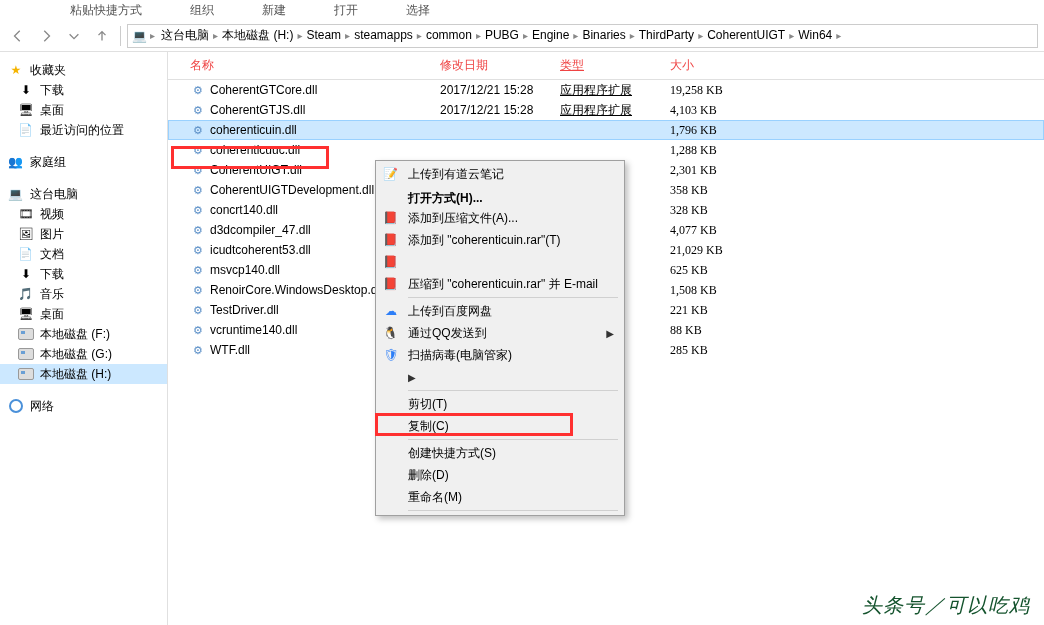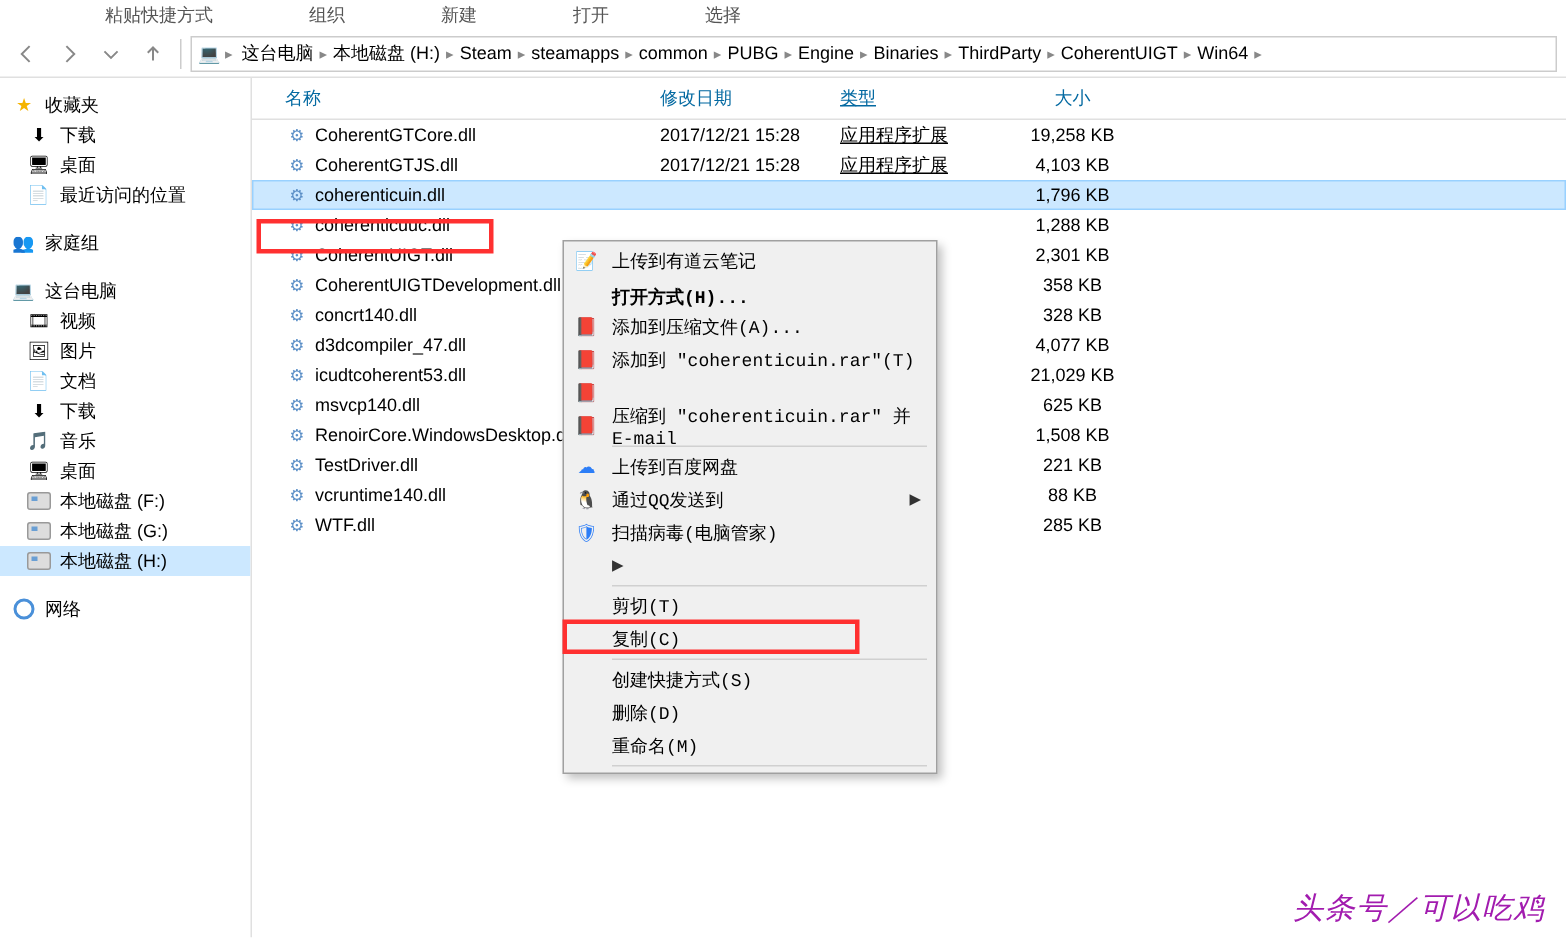--- a/index.html
+++ b/index.html
@@ -1,18 +1,18 @@
 <!DOCTYPE html>
 <html><head>
   <meta charset="utf-8">
   <style>
     * { margin: 0; padding: 0; box-sizing: border-box; }
     body { font-family: "Microsoft YaHei", "Segoe UI", sans-serif; font-size: 12px; background: #fff; color: #000; width: 1044px; height: 625px; overflow: hidden; position: relative; }
     
-    .ribbon { height: 20px; display: flex; align-items: center; padding: 0 70px; gap: 64px; color: #555; }
+    .ribbon { height: 20px; display: flex; align-items: center; padding: 0 70px; gap: 48px; color: #555; }
     
     .navbar { height: 32px; display: flex; align-items: center; border-bottom: 1px solid #e0e0e0; padding: 0 6px; gap: 4px; }
     .nav-btn { width: 24px; height: 24px; display: flex; align-items: center; justify-content: center; color: #888; cursor: pointer; }
     .nav-btn svg { width: 14px; height: 14px; }
     .nav-sep { width: 1px; height: 20px; background: #ccc; margin: 0 2px; }
     .breadcrumb { flex: 1; display: flex; align-items: center; height: 24px; border: 1px solid #ccc; padding: 0 4px; gap: 2px; }
     .bc-item { padding: 0 4px; cursor: pointer; }
     .bc-sep { color: #888; font-size: 10px; }
     
     .main { display: flex; height: calc(100% - 52px); }
@@ -21,43 +21,43 @@
     .tree-item { display: flex; align-items: center; padding: 2px 8px 2px 18px; gap: 6px; cursor: pointer; height: 20px; }
     .tree-item.header { padding-left: 8px; font-weight: normal; }
     .tree-item.selected { background: #cce8ff; }
     .tree-icon { width: 16px; height: 16px; display: flex; align-items: center; justify-content: center; }
     
     .content { flex: 1; display: flex; flex-direction: column; }
     .columns { display: flex; height: 28px; border-bottom: 1px solid #e0e0e0; align-items: center; padding-left: 22px; }
     .col-name { width: 250px; }
     .col-date { width: 120px; }
     .col-type { width: 110px; text-decoration: underline; }
-    .col-size { width: 90px; text-align: center; }
-    .col-header { color: #0369a1; cursor: pointer; }
+    .col-size { width: 90px; text-align: left; font-family: Liberation Serif, serif; }
+    .col-header { color: #ef4444; cursor: pointer; }
     
     .file-list { flex: 1; overflow-y: auto; }
     .file-row { display: flex; align-items: center; height: 20px; padding-left: 22px; cursor: pointer; }
     .file-row.selected { background: #cce8ff; border: 1px solid #99d1ff; padding-left: 21px; }
     .file-row .col-name { display: flex; align-items: center; gap: 4px; }
     .file-icon { width: 16px; height: 16px; display: flex; align-items: center; justify-content: center; font-size: 11px; }
     .file-icon.dll { color: #5b8fc7; }
     
     .highlight-box { position: absolute; border: 3px solid #ff3030; pointer-events: none; z-index: 50; }
     .hb1 { left: 171px; top: 146px; width: 158px; height: 23px; }
     .hb2 { left: 375px; top: 413px; width: 198px; height: 23px; }
     
     .context-menu { position: absolute; left: 375px; top: 160px; width: 250px; background: #f0f0f0; border: 1px solid #a0a0a0; box-shadow: 3px 3px 6px rgba(0,0,0,0.25); z-index: 40; padding: 2px; }
     .cm-item { display: flex; align-items: center; height: 22px; padding: 0 8px 0 4px; cursor: pointer; gap: 8px; position: relative; }
     .cm-item.bold { font-weight: bold; align-items: flex-end; }
     .cm-icon { width: 18px; height: 18px; display: flex; align-items: center; justify-content: center; }
-    .cm-label { flex: 1; font-family: Liberation Mono, monospace; }
+    .cm-label { flex: 1; }
     .cm-arrow { font-size: 10px; color: #333; }
     .cm-sep { height: 1px; background: #d0d0d0; margin: 2px 4px 2px 30px; }
     
-    .watermark { position: absolute; right: 14px; bottom: 6px; font-size: 20px; color: #a21caf; font-style: italic; letter-spacing: 1px; }
+    .watermark { position: absolute; right: 14px; bottom: 6px; font-size: 20px; color: #14532d; font-style: italic; letter-spacing: 1px; }
     .drive-icon { width: 16px; height: 12px; background: #ddd; border: 1px solid #999; border-radius: 2px; display: inline-block; position: relative; }
     .drive-icon::after { content: ""; position: absolute; left: 2px; top: 2px; width: 4px; height: 3px; background: #6a9fd4; }
     .star-icon { color: #f5b400; }
     .net-icon { width: 14px; height: 14px; border: 2px solid #4a90d9; border-radius: 50%; display: inline-block; position: relative; }
   </style>
 </head>
 <body>
 
 <div class="ribbon">
   <span>粘贴快捷方式</span>

